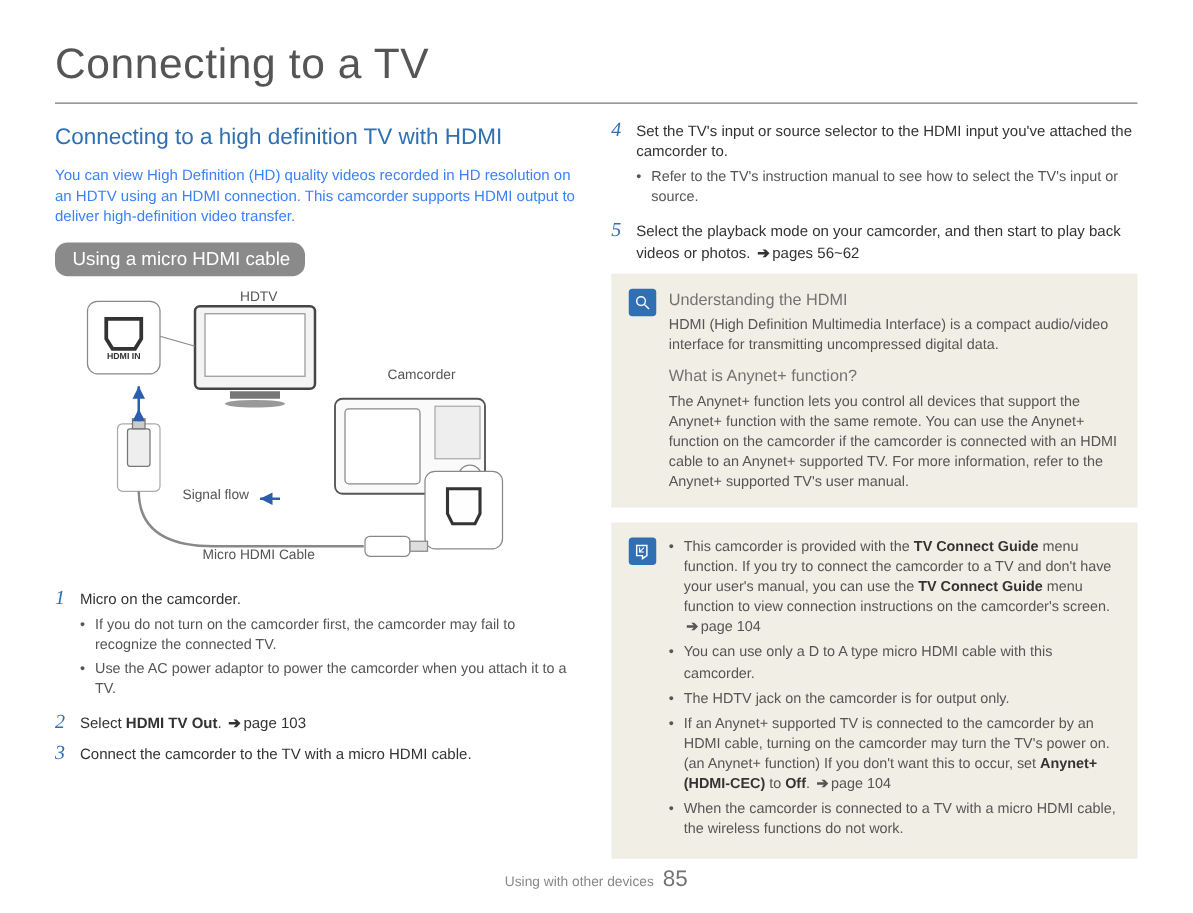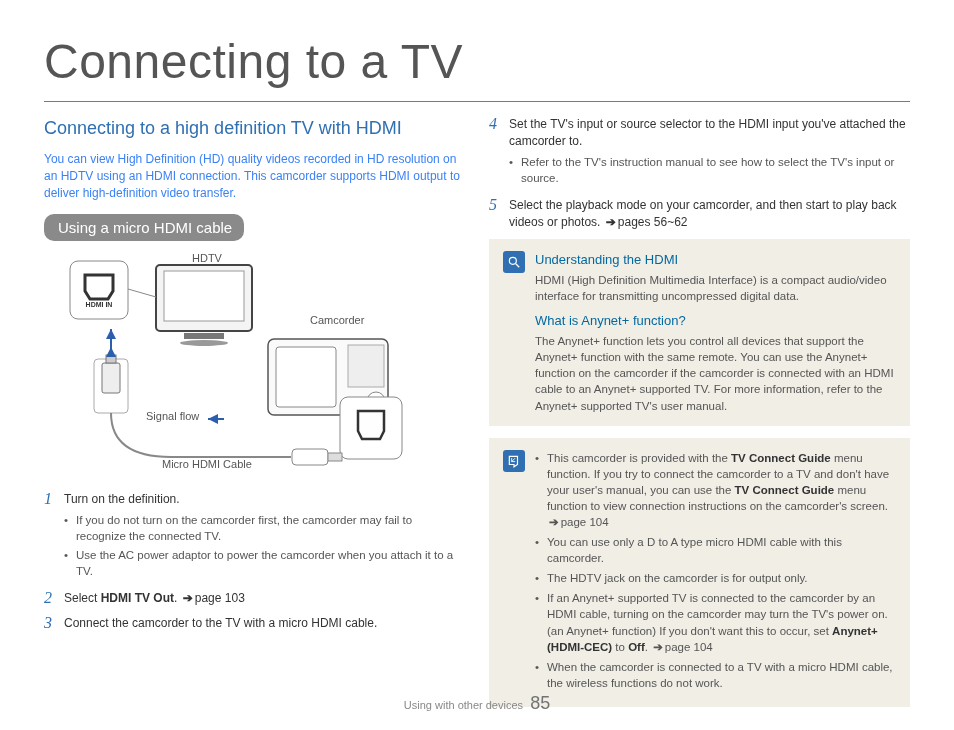--- a/index.html
+++ b/index.html
@@ -9,21 +9,21 @@
     background: #fff;
     font-family: "Helvetica Neue", Arial, sans-serif;
     font-weight: 300;
     color: #333;
     padding: 28px 44px 10px 44px;
     position: relative;
     font-size: 12px;
     line-height: 1.4;
   }
   .page-title {
-    font-size: 48px;
+    font-size: 34px;
     font-weight: 200;
     color: #555;
     letter-spacing: 0.5px;
     margin-bottom: 6px;
   }
   .rule { border: none; border-top: 1px solid #7a7a7a; margin-bottom: 14px; }
   .cols { display: flex; gap: 24px; }
   .col { flex: 1; }
   .section-title {
     color: #2f6fb2;
@@ -73,21 +73,21 @@
   .info-icon {
     width:22px; height:22px;
     background:#2f6fb2;
     border-radius:3px;
     flex-shrink:0;
     display:flex; align-items:center; justify-content:center;
     color:#fff;
   }
   .info-icon svg { width:14px; height:14px; }
   .info-content { flex:1; font-size:11.5px; color:#555; }
-  .info-content h4 { color:#0369a1; font-weight:300; font-size:13px; margin-bottom:3px; }
+  .info-content h4 { color:#737373; font-weight:300; font-size:13px; margin-bottom:3px; }
   .info-content p { margin-bottom:8px; }
   .info-list li { list-style:none; position:relative; padding-left:12px; margin-bottom:4px; }
   .info-list li::before { content:"•"; position:absolute; left:0; }
   .footer {
     position:absolute;
     bottom:14px;
     left:0; right:0;
     text-align:center;
     color:#888;
     font-size:11px;
@@ -148,21 +148,21 @@
         <polygon points="164,168 174,163 174,173" fill="#2b5fad"></polygon>
 
         <line x1="84" y1="38" x2="112" y2="46" stroke="#888"></line>
       </svg>
     </div>
 
     
     <div class="step">
       <span class="step-num">1</span>
       <div class="step-body">
-        <div class="step-text">Turn on the definition.</div>
+        <div class="step-text">Micro on the camcorder.</div>
         <ul class="step-sub">
           <li>If you do not turn on the camcorder first, the camcorder may fail to recognize the connected TV.</li>
           <li>Use the AC power adaptor to power the camcorder when you attach it to a TV.</li>
         </ul>
       </div>
     </div>
     <div class="step">
       <span class="step-num">2</span>
       <div class="step-body step-text">
         <span>Select </span><b>HDMI TV Out</b><span>. </span><span class="arrow-ref">page 103</span>

